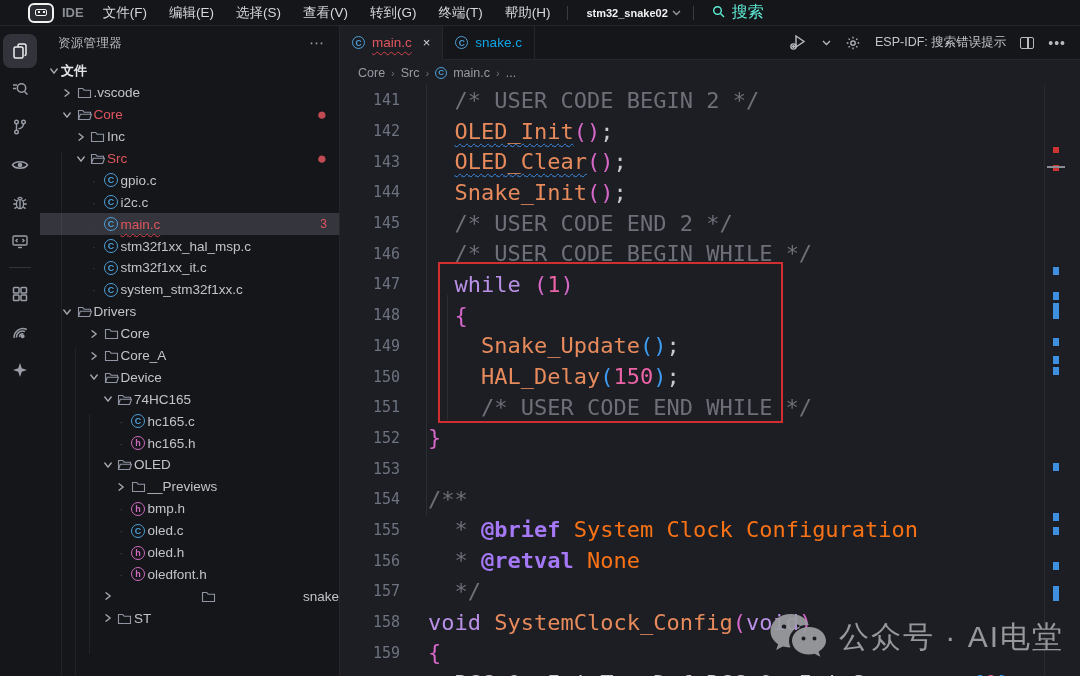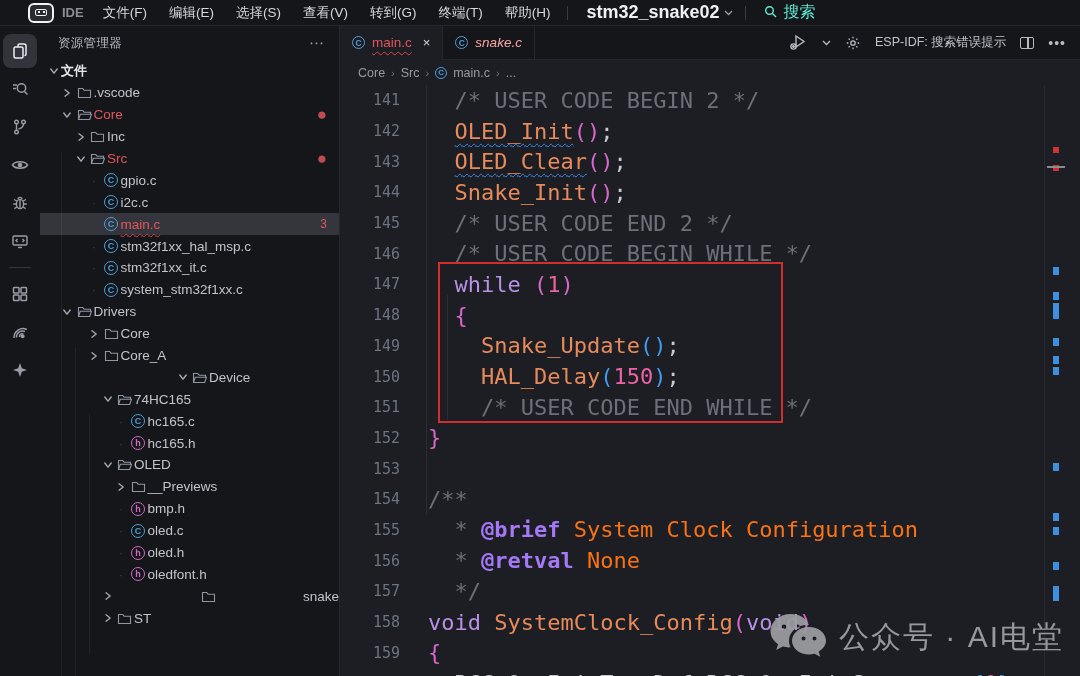--- a/index.html
+++ b/index.html
@@ -13,21 +13,21 @@
   .titlebar { height:26px; background:#15161a; display:flex; align-items:center; border-bottom:1px solid #26262c; }
   .logo-box { width:26px; height:20px; margin-left:28px; border:2px solid #f2f2f2; border-radius:6px;
               display:flex; align-items:center; justify-content:center; background:#2a2b30; }
   .logo-inner { width:12px; height:7px; border:1.6px solid #f2f2f2; border-radius:2px; position:relative; }
   .logo-inner:before, .logo-inner:after { content:""; position:absolute; top:1px; width:2px; height:2px; background:#f2f2f2; }
   .logo-inner:before { left:1.5px; } .logo-inner:after { right:1.5px; }
   .logo-label { color:#8b8e95; font-size:13px; font-weight:bold; margin:0 10px 0 8px; }
   .menubar { display:flex; align-items:center; gap:4px; }
   .menu-item { font-size:13.5px; color:#d6d7da; padding:2px 9px; border-radius:4px; cursor:default; }
   .tb-divider { width:1px; height:14px; background:#3a3b42; margin:0 8px; }
-  .project-name { font-size:18px; font-weight:bold; color:#f0f0f2; padding:2px 4px 2px 10px; }
+  .project-name { font-size:11px; font-weight:bold; color:#f0f0f2; padding:2px 4px 2px 10px; }
   .dd-chev { color:#9a9da4; font-size:10px; margin-right:4px; }
   .search-area { display:flex; align-items:center; gap:7px; color:#5eead4; font-size:16px; margin-left:10px; }
   
   .main-row { display:flex; height:650px; }
   
   .activitybar { width:40px; background:#15161a; display:flex; flex-direction:column; align-items:center; padding-top:8px; gap:4px; flex:none; }
   .ab-item { width:34px; height:34px; display:flex; align-items:center; justify-content:center; color:#9a9da6; border-radius:8px; cursor:pointer; }
   .ab-item.active { background:#33343b; color:#ecedef; }
   .ab-sep { width:22px; height:1px; background:#33343a; margin:5px 0; }
   
@@ -55,21 +55,21 @@
   .fico.c-file { color:#4d9fd6; border-color:#4d9fd6; }
   .fico.h-file { color:#cf6bbf; border-color:#cf6bbf; }
   .tree-guide { position:absolute; width:1px; background:rgba(255,255,255,0.06); }
   
   .editorcol { flex:1; display:flex; flex-direction:column; min-width:0; }
   .tabbar { height:34px; background:#15161a; display:flex; align-items:stretch; border-bottom:1px solid #26262c; }
   .tab { display:flex; align-items:center; gap:7px; padding:0 12px; font-size:13.5px; border-right:1px solid #26262c; cursor:pointer; }
   .tab.active { background:#1d1e23; border-bottom:1px solid #1d1e23; margin-bottom:-1px; }
   .tab .fico { width:13px; height:13px; font-size:8.5px; }
   .tab-label-err { color:#e0565e; text-decoration:underline wavy #d4424b 1px; text-underline-offset:4px; }
-  .tab-label-prev { color:#fca5a5; font-style:italic; }
+  .tab-label-prev { color:#0ea5e9; }
   .tab-close { color:#d8d9dc; font-size:13px; margin-left:4px; }
   .tab-actions { margin-left:auto; display:flex; align-items:center; gap:14px; padding-right:14px; color:#b9bac0; }
   .ta-espidf { font-size:12.5px; color:#c3c4ca; white-space:nowrap; }
   .ta-icon { display:flex; align-items:center; color:#b9bac0; cursor:pointer; }
   .split-icon { width:14px; height:12px; border:1.3px solid #b9bac0; border-radius:2px; position:relative; }
   .split-icon:before { content:""; position:absolute; left:50%; top:0; bottom:0; width:1.3px; background:#b9bac0; }
   .ellipsis { letter-spacing:1px; font-size:14px; color:#b9bac0; }
   .breadcrumb { height:25px; display:flex; align-items:center; gap:6px; padding-left:18px; font-size:12.5px; color:#969aa2; background:#1d1e23; }
   .bc-sep { color:#6f737b; font-size:11px; }
   .breadcrumb .fico { width:12px; height:12px; font-size:8px; }
@@ -351,21 +351,21 @@
                 <polyline points="3,1.8 7.2,5 3,8.2" fill="none" stroke="currentColor" stroke-width="1.4" stroke-linecap="round" stroke-linejoin="round"></polyline>
               </svg>
             </span>
             <span class="ticon">
               <svg width="15" height="13" viewBox="0 0 15 13" fill="none" stroke="currentColor" stroke-width="1.1">
                 <path d="M1.5 2.5 h4.2 l1.4 1.7 h6.4 v7.3 h-12 Z"></path>
               </svg>
             </span>
             <span class="tree-label">Core_A</span>
           </div>
-          <div class="tree-row" style="padding-left: 46.5px; justify-content: center;">
+          <div class="tree-row" style="padding-left: 46.5px;">
             <span class="chev down">
               <svg width="10" height="10" viewBox="0 0 10 10">
                 <polyline points="3,1.8 7.2,5 3,8.2" fill="none" stroke="currentColor" stroke-width="1.4" stroke-linecap="round" stroke-linejoin="round"></polyline>
               </svg>
             </span>
             <span class="ticon">
               <svg width="15" height="13" viewBox="0 0 15 13" fill="none" stroke="currentColor" stroke-width="1.1">
                 <path d="M1.5 11.5 V2.5 h4.2 l1.4 1.7 h6.4 v2 M1.5 11.5 l1.8-5.3 h11.2 l-1.8 5.3 Z"></path>
               </svg>
             </span>

